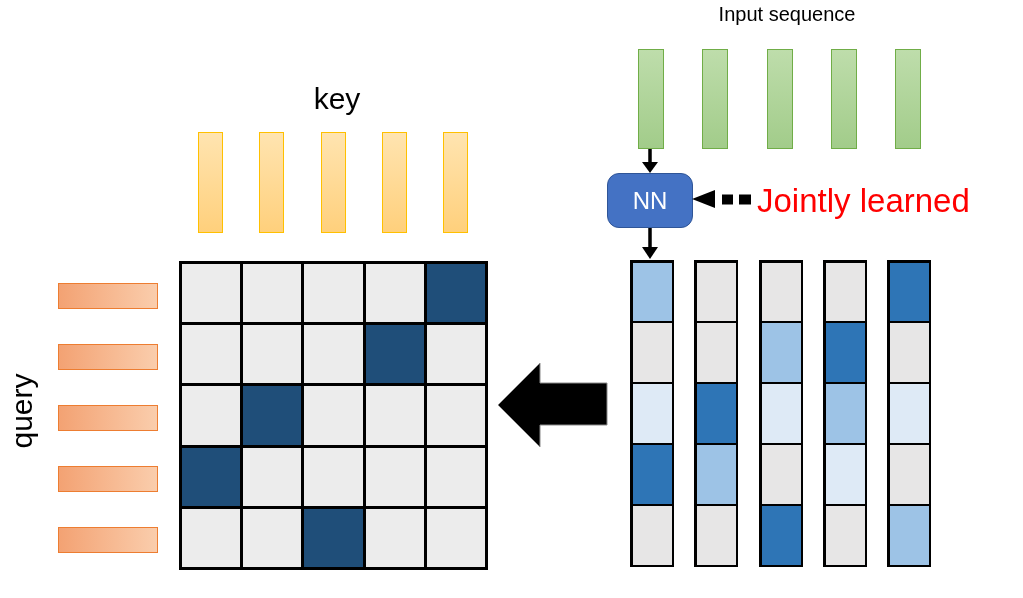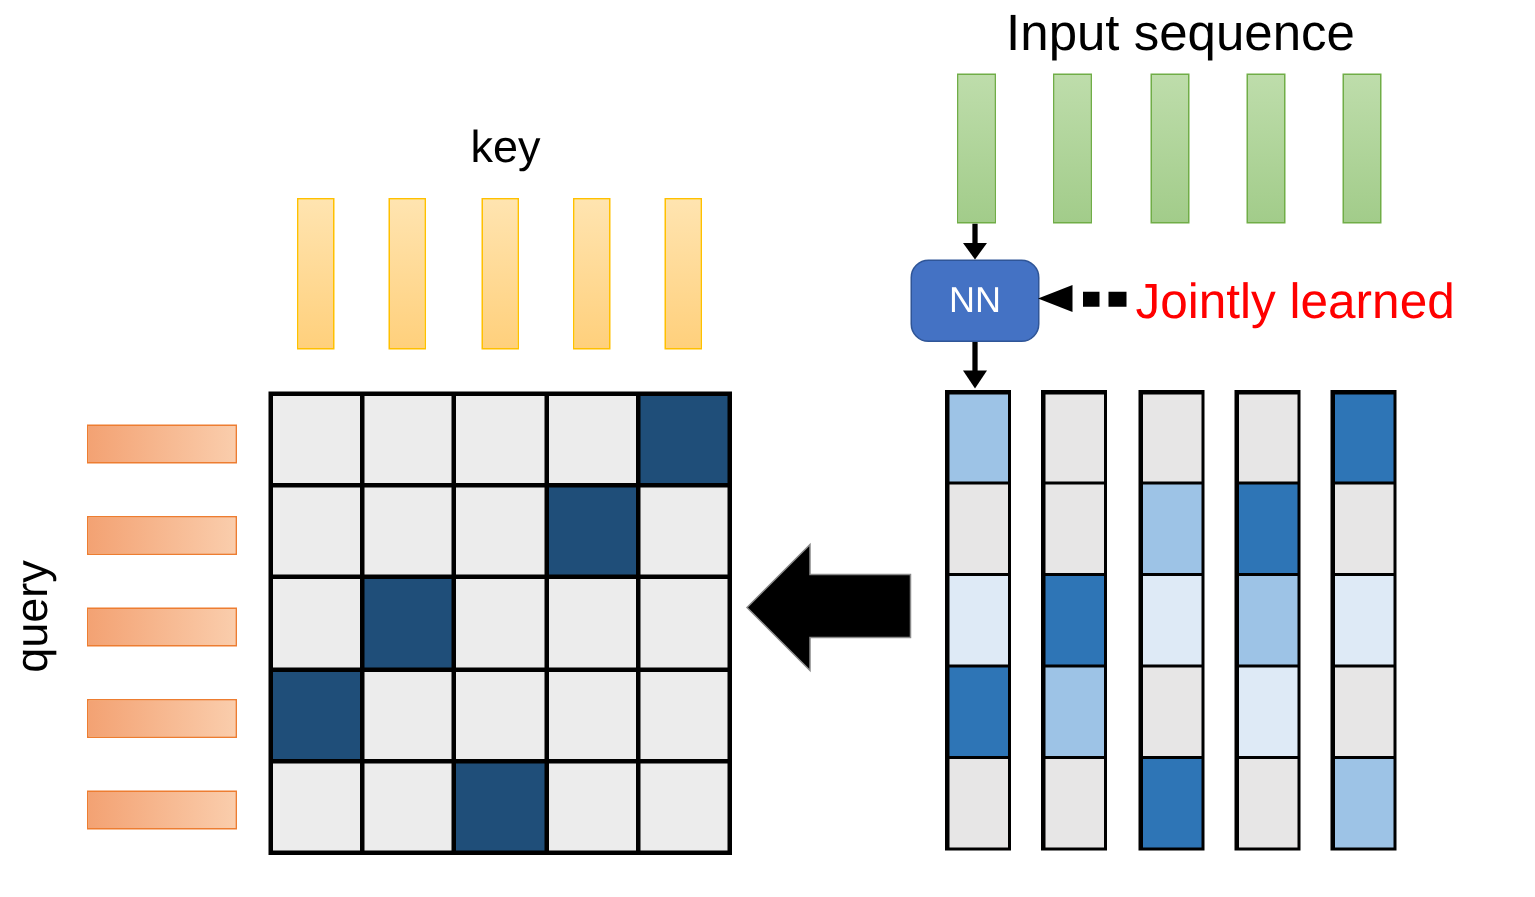--- a/index.html
+++ b/index.html
@@ -4,21 +4,21 @@
 <style>
   * { margin:0; padding:0; box-sizing:border-box; }
   html,body { background:#ffffff; }
   body {
     width:1023px; height:598px; position:relative; overflow:hidden;
     font-family:"Liberation Sans", sans-serif;
   }
 
   
   .lbl { position:absolute; color:#000; white-space:nowrap; }
-  #input-seq-label { left:637px; top:3px; width:300px; text-align:center; font-size:34px; }
+  #input-seq-label { left:637px; top:3px; width:300px; text-align:center; font-size:20px; }
   #key-label { left:257px; top:82px; width:160px; text-align:center; font-size:30px; }
   #query-label {
     left:-37px; top:393px; width:120px; height:36px; text-align:center;
     font-size:30px; transform:rotate(-90deg);
   }
   #jointly-label { left:757px; top:182px; font-size:33px; }
 
   
   .green-bar {
     position:absolute; top:0; width:26px; height:100px;

